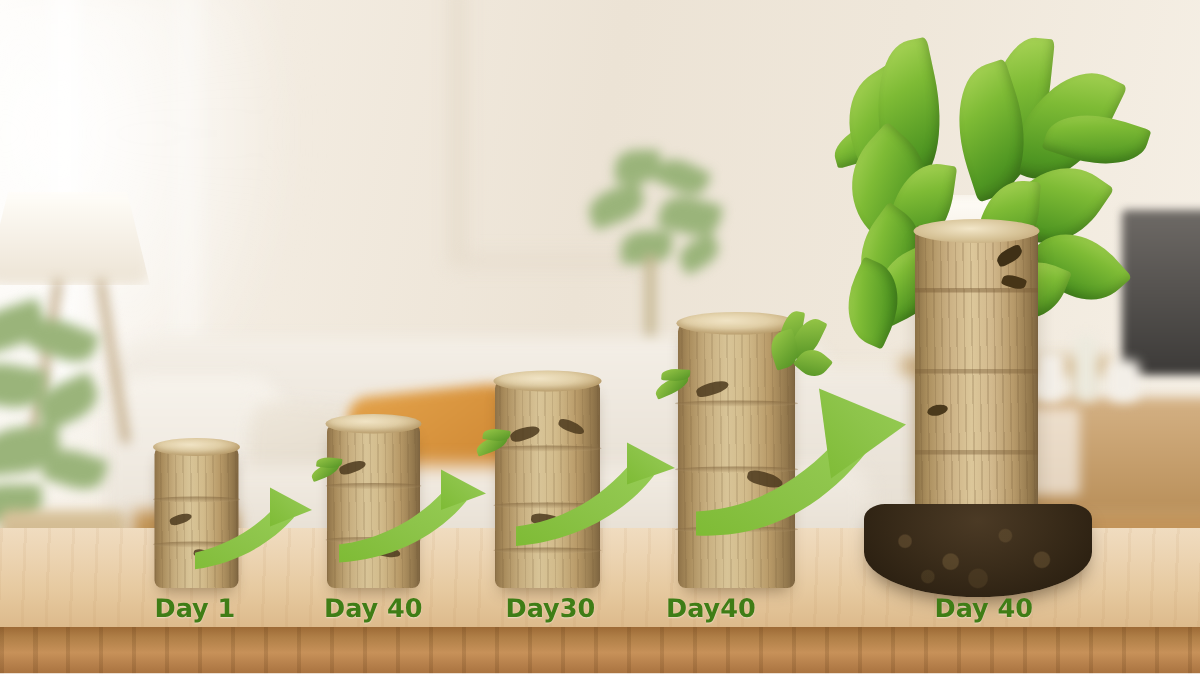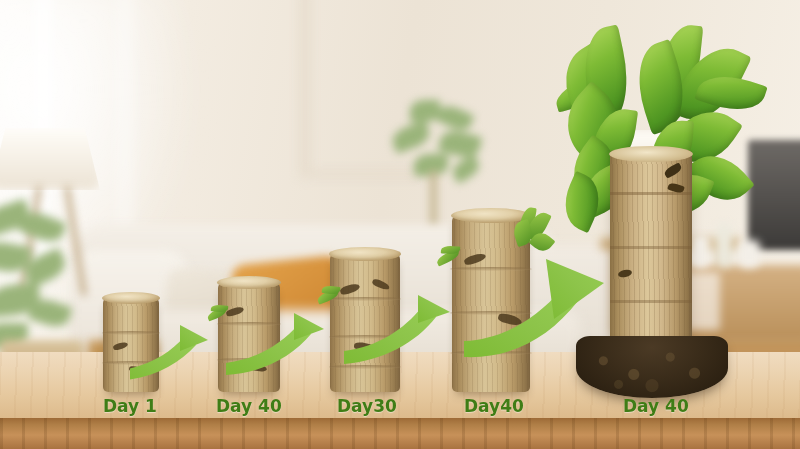--- a/index.html
+++ b/index.html
@@ -493,16 +493,16 @@
     <path d="M288,50 L320,67 L288,78 Z" fill="url(#ag)"></path>
 
     <path d="M334,96 C372,94 404,76 432,44 L448,56 C418,94 380,114 334,112 Z" fill="url(#ag)"></path>
     <path d="M416,14 L474,38 L424,74 Z" fill="url(#ag)"></path>
   </svg>
 
 
   <div class="daylabel" style="left:103px;">Day 1</div>
   <div class="daylabel" style="left:216px;">Day 40</div>
   <div class="daylabel" style="left:337px;">Day30</div>
-  <div class="daylabel" style="left:464px;">Day40</div>
+  <div class="daylabel" style="left:444px;">Day40</div>
   <div class="daylabel" style="left:623px;">Day 40</div>
 
 </div>
 
 </body></html>

